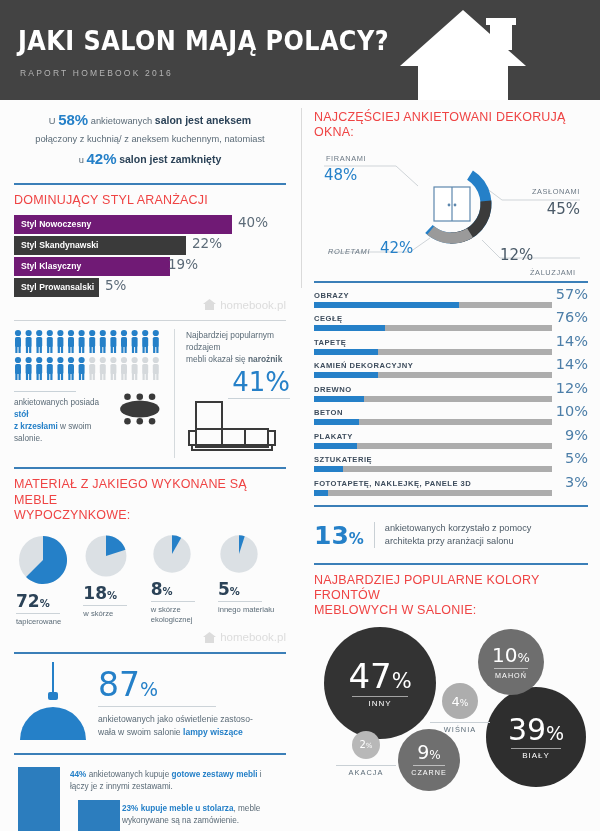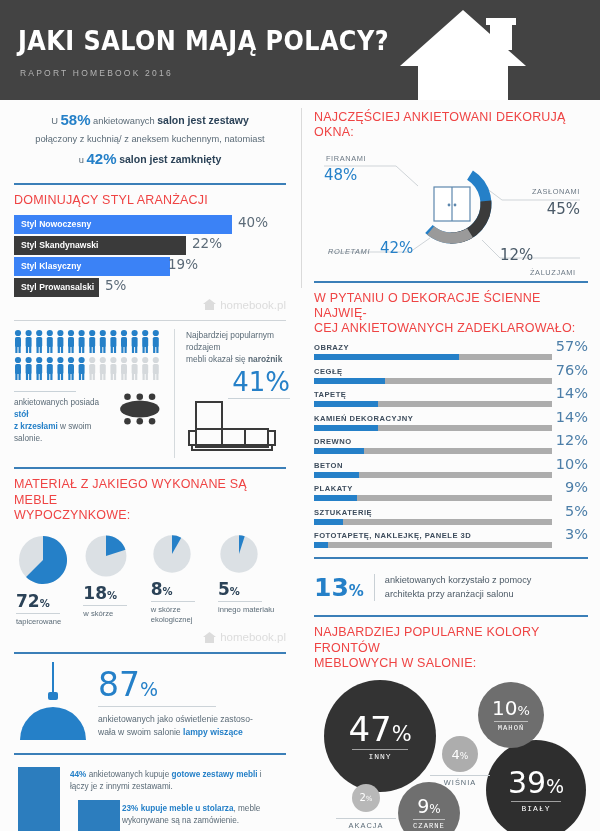--- a/index.html
+++ b/index.html
@@ -53,21 +53,21 @@
   .intro { text-align: center; font-size: 9.3px; line-height: 1.62; color: #5b6b77; padding: 8px 16px 2px; }
   .intro .big { font-size: 15px; font-weight: bold; color: #2580c8; vertical-align: -1px; }
   .intro .strong { font-weight: bold; color: #2b4257; font-size: 10.5px; }
 
   
   .sbar-row { position: relative; height: 19px; margin-bottom: 2px; }
   .sbar {
     height: 19px; display: flex; align-items: center;
     padding-left: 7px; color: #fff; font-size: 8.6px; font-weight: bold;
   }
-  .sbar.blue-bar { background: #3b82f6; }
+  .sbar.blue-bar { background: #701a75; }
   .sbar.dark-bar { background: #3a3a3a; }
   .sbar-val {
     position: absolute; top: -1px; font-size: 13.5px; color: #5c6b78;
     font-family: "DejaVu Sans", sans-serif;
   }
 
   .logo-mark { display: flex; align-items: center; gap: 4px; color: #dcdcdc; font-size: 11.5px; }
   .logo-mark .glyph { width: 13px; height: 11px; position: relative; }
 
   
@@ -122,21 +122,21 @@
   .arch { display: flex; align-items: center; gap: 10px; padding: 6px 0 4px; }
   .arch-num { font-size: 25px; font-weight: bold; color: #2580c8; font-family: "DejaVu Sans", sans-serif; }
   .arch-num span { font-size: 15px; }
   .arch-txt { font-size: 9.2px; line-height: 1.45; color: #4c5a66; border-left: 1px solid #c9d0d5; padding-left: 10px; }
 
   
   .bubbles { position: relative; height: 176px; margin-top: 4px; }
   .bub { position: absolute; border-radius: 50%; display: flex; flex-direction: column;
          align-items: center; justify-content: center; color: #fff; }
   .bub .bn { font-family: "DejaVu Sans", sans-serif; line-height: 1; }
-  .bub .bl { letter-spacing: 1px; font-family: Liberation Mono, monospace; }
+  .bub .bl { letter-spacing: 1px; }
   .bub .bsep { height: 1px; background: rgba(255,255,255,0.55); margin: 3px 0 2px; }
   .bub-out { position: absolute; text-align: center; font-size: 7.4px; letter-spacing: 1px; color: #5b6b77; }
 </style>
 </head>
 <body>
 
 <div class="page">
 
   <div class="header">
     <div class="header-title">JAKI SALON MAJĄ POLACY?</div>
@@ -151,21 +151,21 @@
   <div class="vdivider"></div>
 
   <div class="cols">
 
     <div class="col-left">
 
       <div class="intro">
         <span>U</span>
         <span class="big">58%</span>
         <span>ankietowanych</span>
-        <span class="strong">salon jest zestawy</span><br>
+        <span class="strong">salon jest aneksem</span><br>
         <span>połączony z kuchnią/ z aneksem kuchennym, natomiast</span><br>
         <span>u</span>
         <span class="big">42%</span>
         <span class="strong">salon jest zamknięty</span>
       </div>
 
       <div class="rule"></div>
 
       <div class="sect-title">DOMINUJĄCY STYL ARANŻACJI</div>
       <div>
@@ -564,24 +564,20 @@
 
         <div class="dlab" style="left:14px; top:99px;font-style:italic;">ROLETAMI</div>
         <div class="dval" style="left:66px; top:91px;">42%</div>
 
         <div class="dval dark" style="left:186px; top:98px;">12%</div>
         <div class="dlab" style="left:216px; top:120px;">ŻALUZJAMI</div>
       </div>
 
       <div class="rule"></div>
 
-      <div class="sect-title">
-        <span>W PYTANIU O DEKORACJE ŚCIENNE NAJWIĘ-</span><br>
-        <span>CEJ ANKIETOWANYCH ZADEKLAROWAŁO:</span>
-      </div>
 
       <div>
         <div class="prow">
           <div class="prow-lab">OBRAZY</div>
           <div class="ptrack">
               <div class="pfill" style="width:61%"></div>
             </div>
           <div class="pval">57%</div>
         </div>
         <div class="prow">

